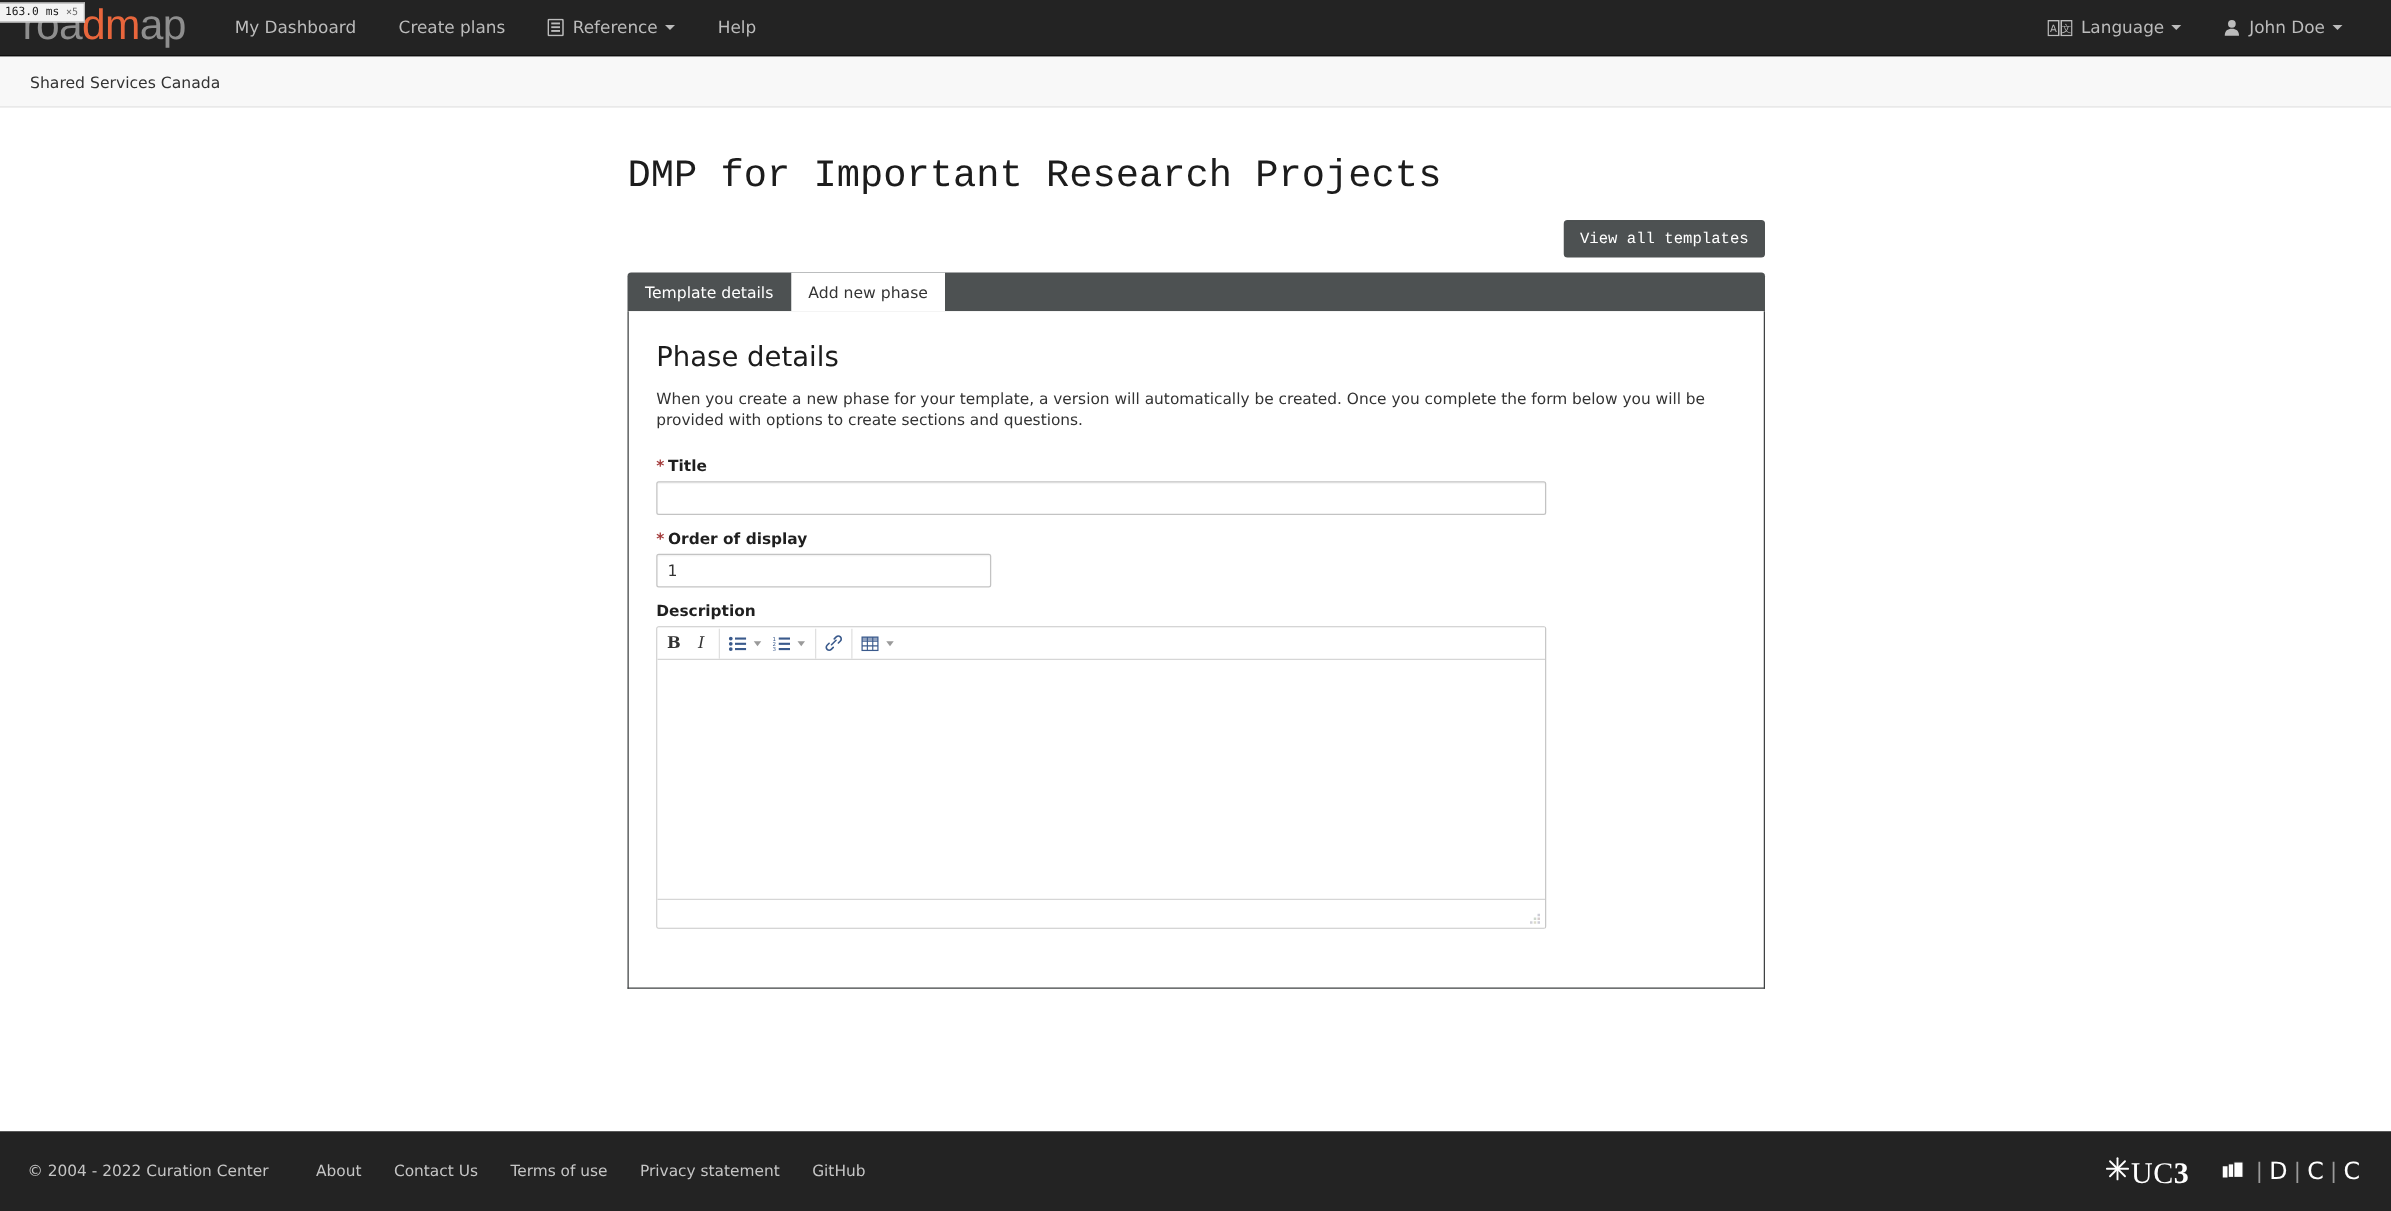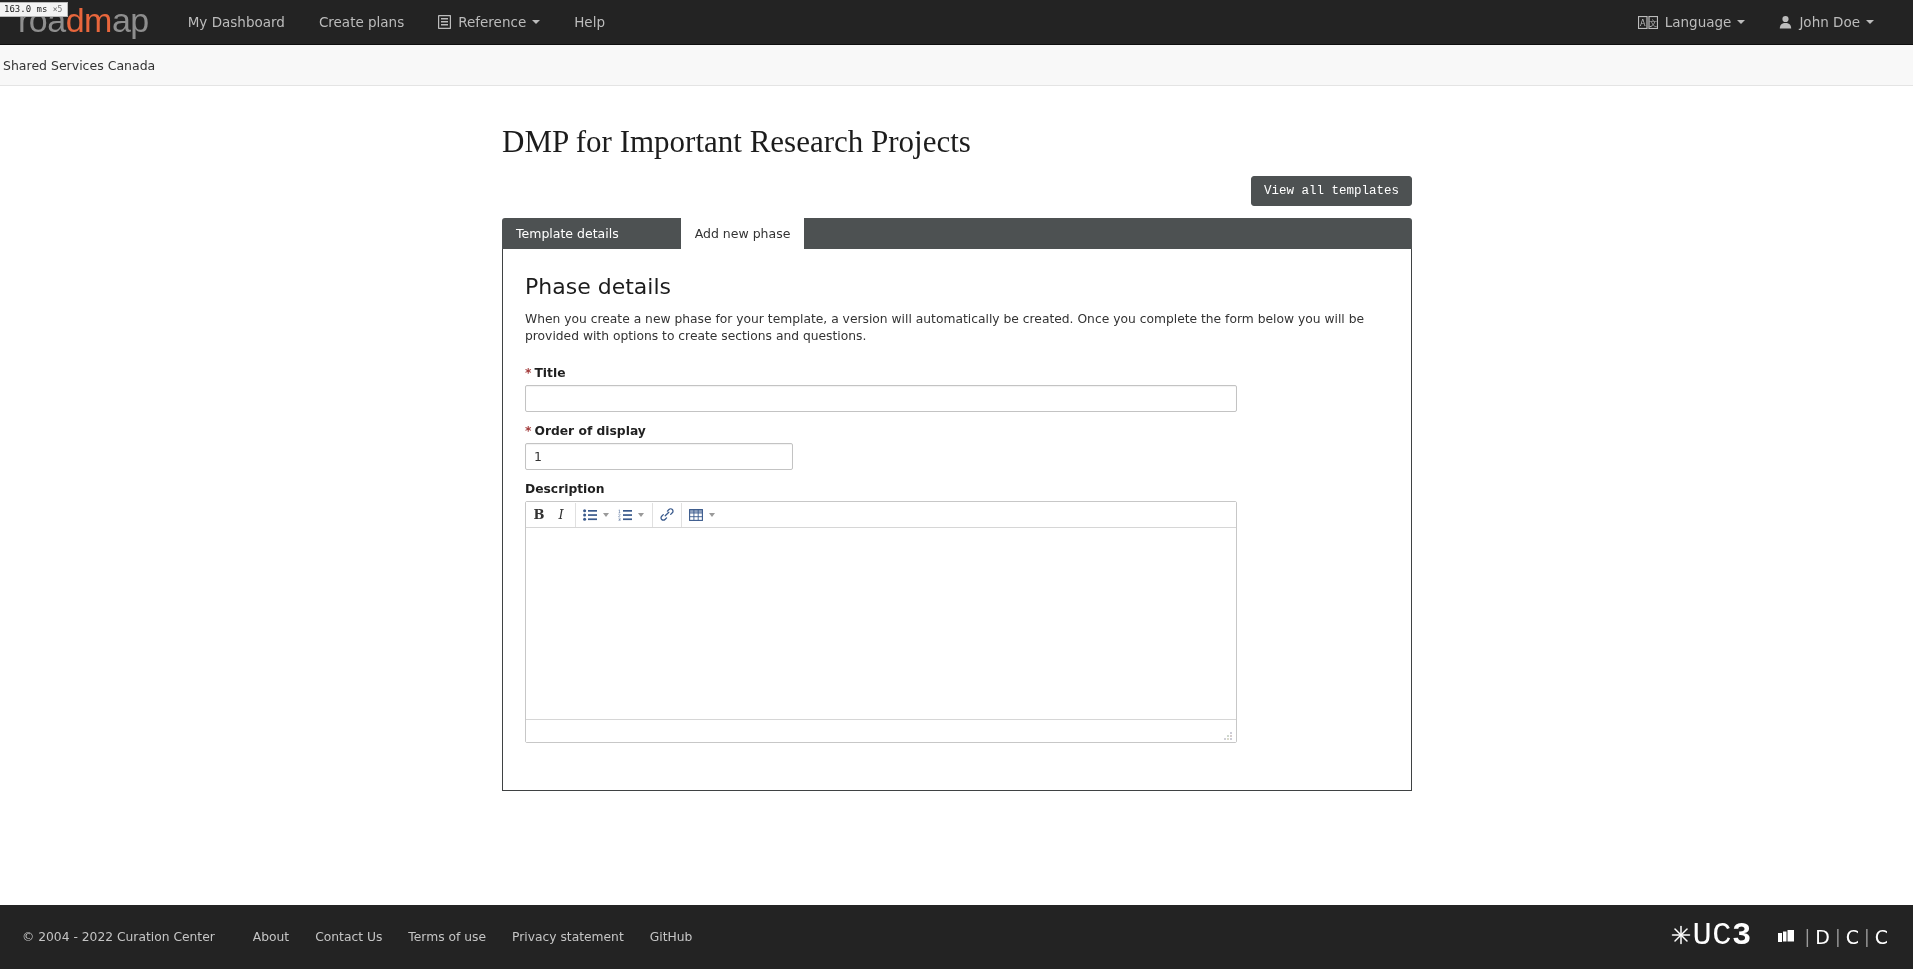--- a/index.html
+++ b/index.html
@@ -75,30 +75,30 @@
   .lang-icon { margin-right: 7px; display: inline-flex; }
   .user-icon { margin-right: 7px; display: inline-flex; }
 
   
   #org-strip {
     height: 41px;
     background: #f8f8f8;
     border-bottom: 1px solid #e4e4e4;
     display: flex;
     align-items: center;
-    padding-left: 3px;
+    padding-left: 24px;
   }
   #org-name { font-size: 12.5px; color: #333; }
 
   
   #main {
     padding: 0;
   }
   #page-title {
-    font-family: Liberation Serif, serif;
+    font-family: Liberation Mono, monospace;
     font-weight: normal;
     font-size: 31px;
     color: #1c1c1c;
     margin: 0;
     padding: 36px 0 0 0;
     width: 910px;
     margin-left: 502px;
     line-height: 40px;
   }
 
@@ -126,21 +126,20 @@
     width: 910px;
     margin-left: 502px;
     margin-top: 12px;
   }
   #tabs {
     display: flex;
     background: #4d5152;
     border-radius: 3px 3px 0 0;
     overflow: hidden;
     height: 31px;
-    gap: 48px;
   }
   .tab {
     padding: 0 14px;
     height: 31px;
     display: flex;
     align-items: center;
     font-size: 12.5px;
     color: #ffffff;
     cursor: pointer;
     white-space: nowrap;
@@ -296,24 +295,24 @@
     white-space: nowrap;
   }
   #footer-logos {
     margin-left: auto;
     display: flex;
     align-items: center;
     gap: 26px;
     padding-right: 10px;
   }
   .logo-uc3 {
-    display: flex; align-items: flex-start;
+    display: flex; align-items: flex-end;
     color: #fff;
-    font-family: Liberation Mono, monospace;
-    font-size: 32px;
+    font-family: Liberation Serif, serif;
+    font-size: 24px;
     letter-spacing: .5px;
     line-height: 24px;
   }
   .logo-uc3 .uc { font-weight: 300; }
   .logo-uc3 .three { font-weight: bold; }
   .logo-dcc {
     display: flex; align-items: center;
     color: #fff;
     font-size: 19px;
     letter-spacing: 1px;

